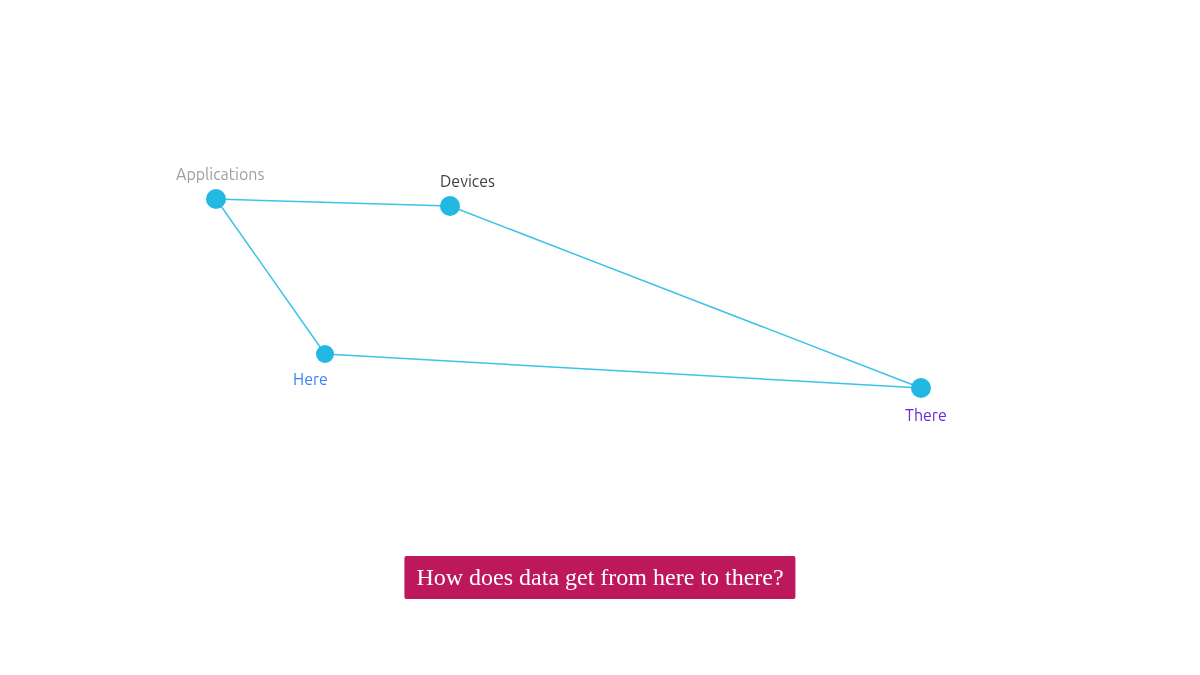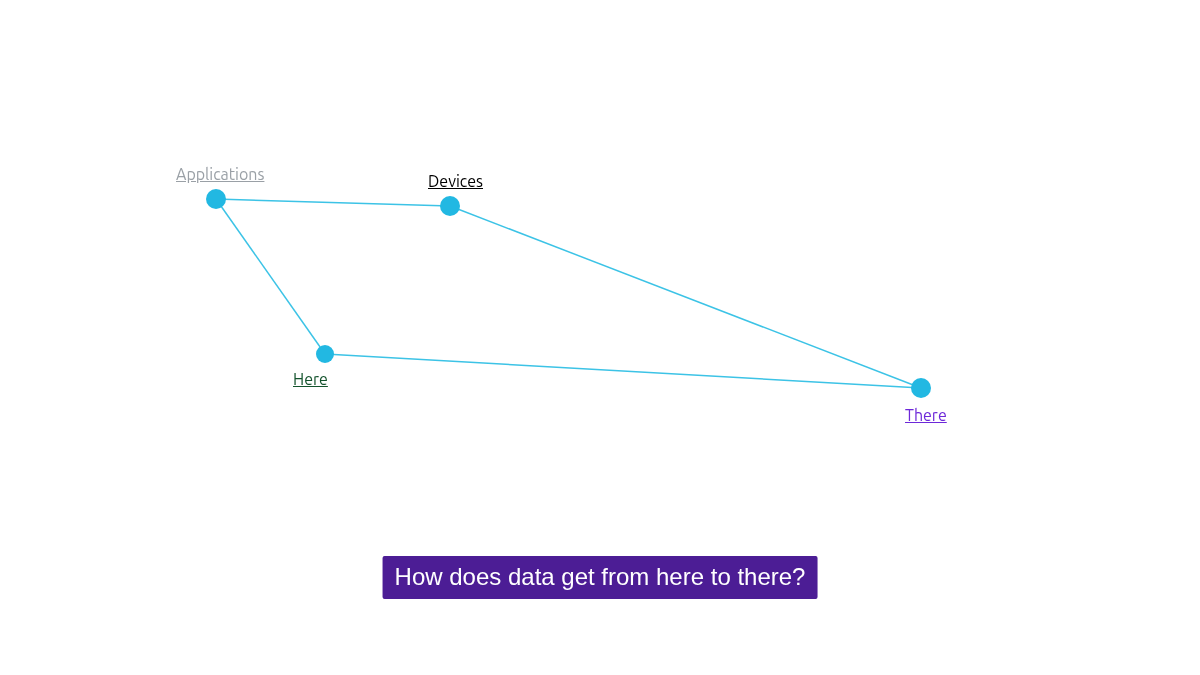--- a/index.html
+++ b/index.html
@@ -14,21 +14,20 @@
     .diagram-layer {
       position: absolute;
       inset: 0;
     }
     .node-label {
       position: absolute;
       font-size: 16px;
       color: #9aa0a6;
       user-select: none;
       white-space: nowrap;
-      text-decoration: underline;
     }
     .caption {
       position: absolute;
       left: 50%;
       transform: translateX(-50%);
       bottom: 76px;
       background: #333333;
       color: #ffffff;
       font-size: 24px;
       line-height: 1.2;
@@ -49,18 +48,18 @@
     <line class="edge" x1="921" y1="388" x2="325" y2="354" stroke="#3cc3e6"></line>
     <line class="edge" x1="325" y1="354" x2="216" y2="199" stroke="#3cc3e6"></line>
 
     <circle cx="216" cy="199" r="10" fill="#22b8e2"></circle>
     <circle cx="450" cy="206" r="10" fill="#22b8e2"></circle>
     <circle cx="325" cy="354" r="9" fill="#22b8e2"></circle>
     <circle cx="921" cy="388" r="10" fill="#22b8e2"></circle>
   </svg>
 
   <span class="node-label" style="left: 176px; top: 165px; color: rgb(154, 160, 166);">Applications</span>
-  <span class="node-label" style="left: 428px; top: 172px; color: #000000;">Devices</span>
-  <span class="node-label" style="left: 293px; top: 370px; color: #14532d;">Here</span>
+  <span class="node-label" style="left: 440px; top: 172px; color: #404040;">Devices</span>
+  <span class="node-label" style="left: 293px; top: 370px; color: #3b82f6;">Here</span>
   <span class="node-label" style="left: 905px; top: 406px; color: #6d28d9;">There</span>
 </div>
 
-<div class="caption" style="background: #4c1d95; color: rgb(255, 255, 255);">How does data get from here to there?</div>
+<div class="caption" style="background: #be185d; color: rgb(255, 255, 255); font-family: Liberation Serif, serif;">How does data get from here to there?</div>
 
 </body></html>

